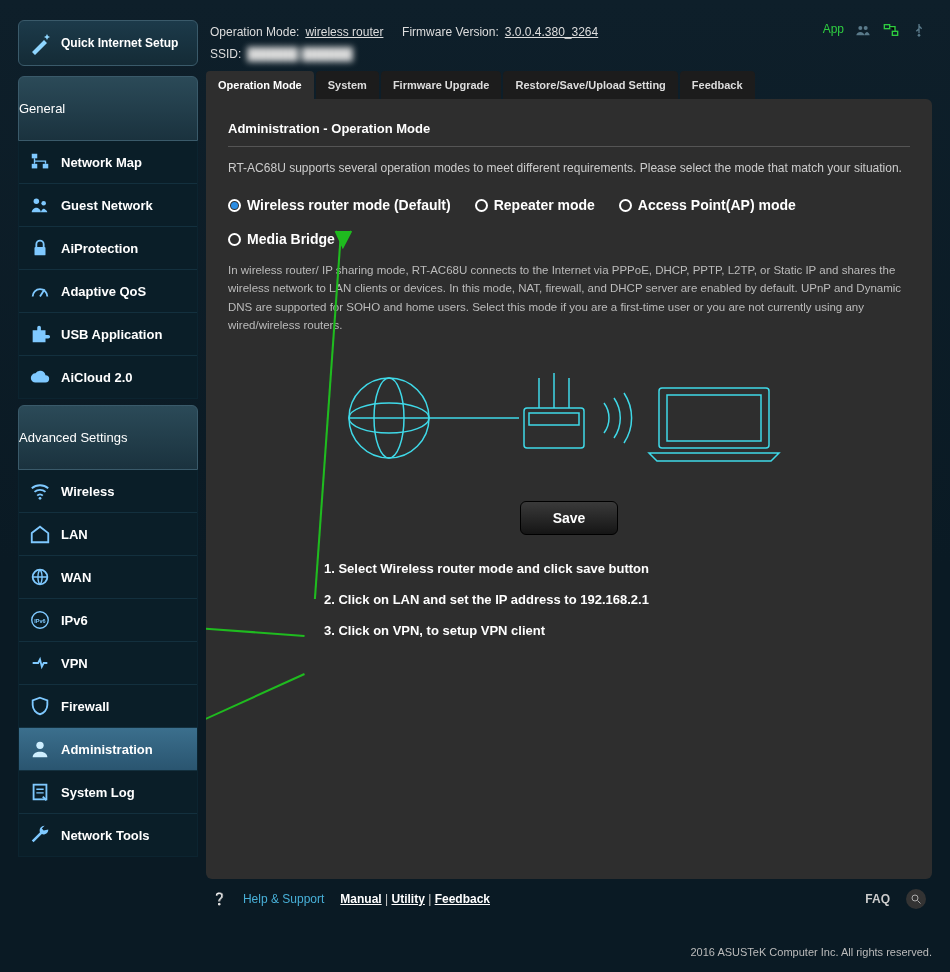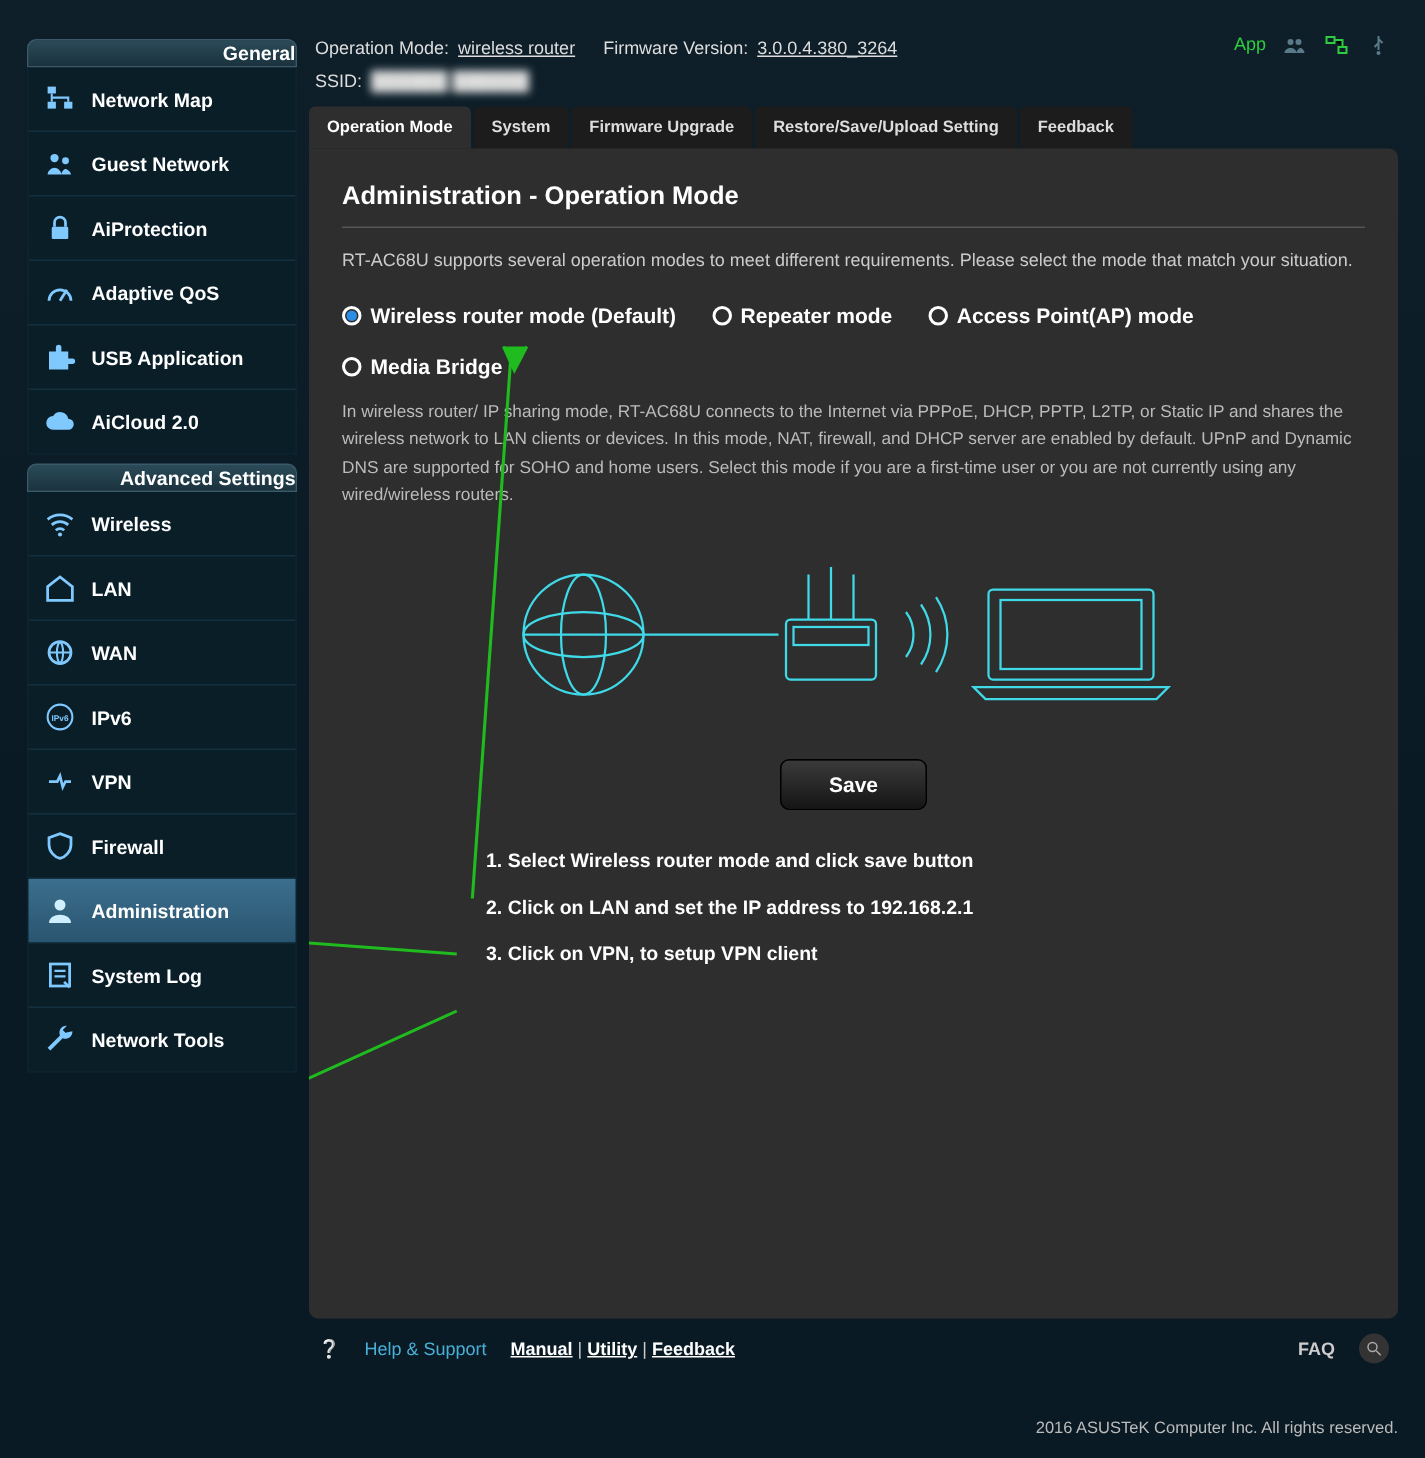--- a/index.html
+++ b/index.html
@@ -9,38 +9,38 @@
   .logo{font-weight:bold;font-style:italic;color:#fff;font-size:20px;letter-spacing:1px}
   .model{color:#fff;font-weight:bold;font-size:17px}
   .btn{background:linear-gradient(#3a3a3a,#1f1f1f);border:1px solid #000;border-radius:4px;color:#fff;padding:6px 22px;font-weight:bold;font-size:13px;cursor:pointer}
   .lang-btn{margin-left:auto;padding:6px 40px;position:relative}
   .lang-btn::after{content:"";position:absolute;right:14px;top:11px;border-left:5px solid transparent;border-right:5px solid transparent;border-top:6px solid #888}
   .body{display:flex;gap:8px}
   .sidebar{width:180px;flex:0 0 180px}
   .qis{background:linear-gradient(#1c3a4a,#142b36);border:1px solid #3a5a6a;border-radius:6px;padding:10px 10px;display:flex;align-items:center;gap:8px;margin-bottom:10px;cursor:pointer}
   .qis svg{flex:0 0 24px}
   .qis span{font-weight:bold;font-size:12px;line-height:1.2}
-  .section-hdr{background:linear-gradient(#2b4a58,#1a323e);border:1px solid #3a5a6a;border-radius:6px 6px 0 0;padding:1px 0;text-align:right;font-weight:bold;font-size:13px;margin-top:6px}
+  .section-hdr{background:linear-gradient(#2b4a58,#1a323e);border:1px solid #3a5a6a;border-radius:6px 6px 0 0;padding:24px 0;text-align:left;font-weight:normal;font-size:13px;margin-top:6px}
   .nav{border:1px solid #0c2430;border-top:none;background:#0a1e28}
   .nav-item{display:flex;align-items:center;gap:10px;padding:10px 10px;border-top:1px solid #13303e;cursor:pointer;font-weight:bold;font-size:13px}
   .nav-item:first-child{border-top:none}
   .nav-item.active{background:linear-gradient(#3b6f8d,#2a5570)}
   .nav-item svg{width:22px;height:22px;flex:0 0 22px}
   .main{flex:1;min-width:0}
   .meta{font-size:12px;color:#ddd;padding:2px 4px 4px 4px;display:flex;align-items:center;gap:6px;flex-wrap:wrap}
   .meta .u{text-decoration:underline}
   .meta .blur{filter:blur(3px)}
   .status-icons{margin-left:auto;display:flex;gap:10px;align-items:flex-start}
   .status-icons span{color:#5a7a8a}
   .status-icons .on{color:#2ecc40}
   .tabs{display:flex;gap:2px;margin:6px 0 0 0}
   .tab{background:#1c1c1c;color:#ddd;padding:8px 12px;font-size:11px;font-weight:bold;border-radius:4px 4px 0 0;cursor:pointer}
   .tab.active{background:#2e2e2e;color:#fff}
   .panel{background:#2e2e2e;border-radius:0 6px 6px 6px;padding:22px 22px 30px 22px;min-height:780px;position:relative}
-  .panel h2{font-size:17px;color:#fff;margin-bottom:14px;border-bottom:1px solid #555;padding-bottom:10px}
+  .panel h2{font-size:13px;color:#fff;margin-bottom:14px;border-bottom:1px solid #555;padding-bottom:10px}
   .panel .desc{font-size:12px;color:#ccc;margin-bottom:22px}
   .radios{display:flex;flex-wrap:wrap;gap:18px 24px;align-items:center;margin-bottom:14px}
   .radio{display:flex;align-items:center;gap:6px;font-weight:bold;font-size:14px;color:#fff;cursor:pointer}
   .radio .dot{width:13px;height:13px;border:2px solid #fff;border-radius:50%;display:flex;align-items:center;justify-content:center}
   .radio.sel .dot::after{content:"";width:7px;height:7px;background:#2b8de3;border-radius:50%}
   .mode-desc{font-size:11.5px;color:#bbb;line-height:1.6;margin-bottom:18px}
   .diagram{display:flex;justify-content:center;margin:10px 0 18px 0}
   .diagram svg{max-width:480px}
   .save-wrap{text-align:center;margin-bottom:26px}
   .save-btn{background:linear-gradient(#3a3a3a,#151515);border:1px solid #000;border-radius:6px;color:#fff;padding:8px 32px;font-weight:bold;font-size:14px;cursor:pointer}
@@ -57,20 +57,26 @@
 </style>
 </head>
 <body>
 
 <div class="frame">
 
 
   <div class="body">
 
     <div class="sidebar">
+      <div class="qis">
+        <svg viewBox="0 0 24 24">
+            <path fill="#8fd6ff" d="M3 21l12-12 3 3L6 24zM18 3l1 2 2 1-2 1-1 2-1-2-2-1 2-1z"></path>
+          </svg>
+        <span>Quick Internet Setup</span>
+      </div>
 
       <div class="section-hdr">General</div>
       <div class="nav">
         <div class="nav-item">
           <svg viewBox="0 0 24 24">
               <rect x="3" y="3" width="6" height="5" fill="#7fc9ff"></rect>
               <rect x="3" y="14" width="6" height="5" fill="#7fc9ff"></rect>
               <rect x="15" y="14" width="6" height="5" fill="#7fc9ff"></rect>
               <path stroke="#7fc9ff" stroke-width="1.5" fill="none" d="M6 8v3h12v3M6 11v3"></path>
             </svg>

